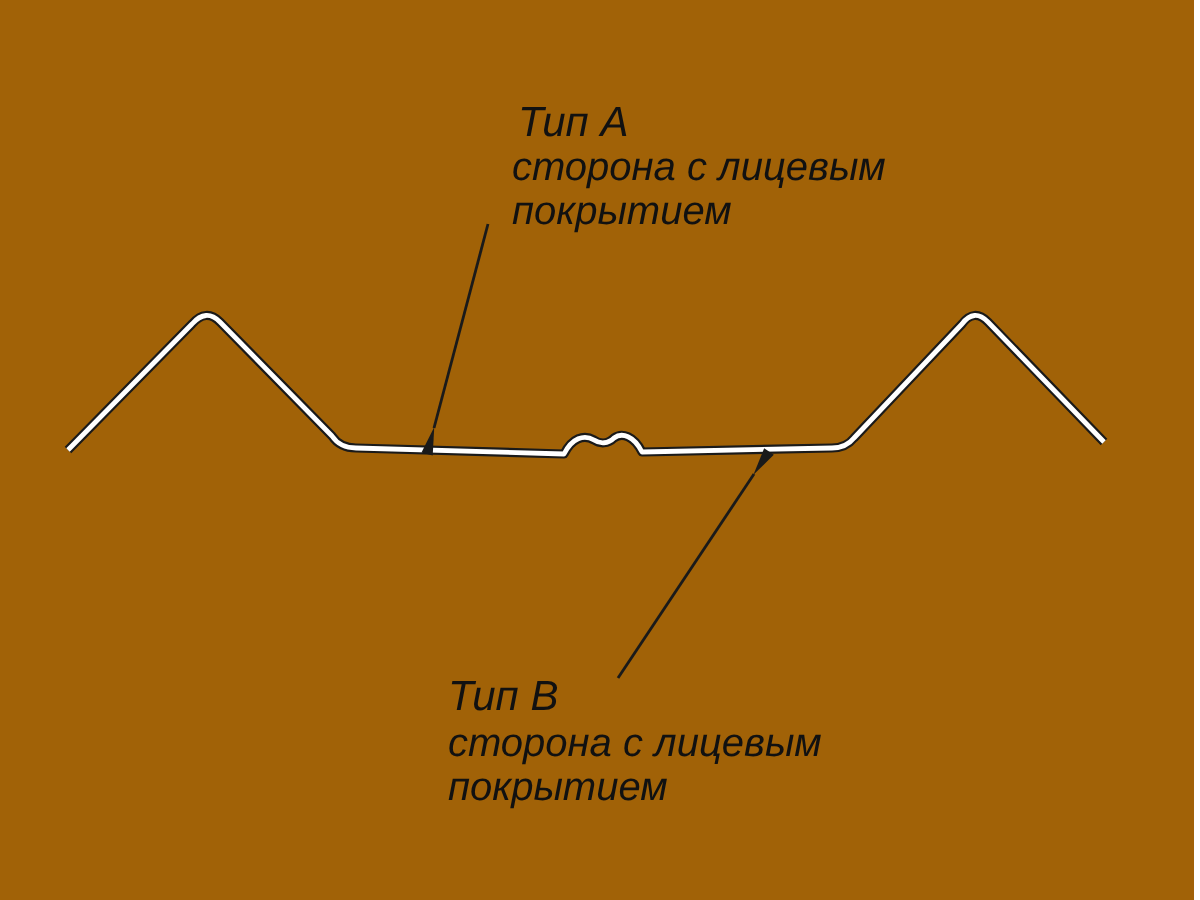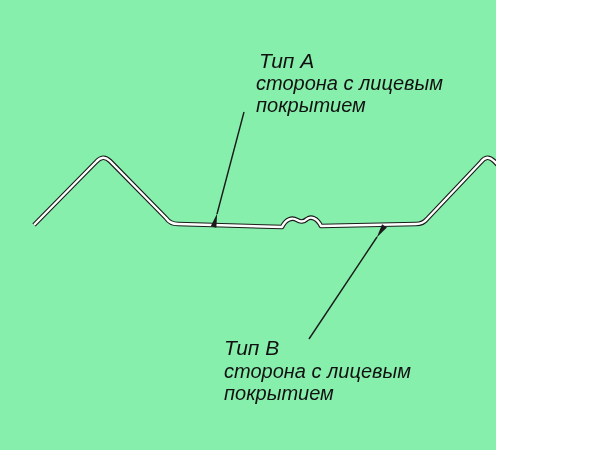--- a/index.html
+++ b/index.html
@@ -2,23 +2,23 @@
 <html><head>
 <meta charset="utf-8">
 <style>
   html, body {
     margin: 0;
     padding: 0;
     background: #ffffff;
   }
   .stage {
     position: relative;
-    width: 496px;
+    width: 597px;
     height: 450px;
-    background: #86efac;
+    background: #a16207;
     overflow: hidden;
     font-family: "Liberation Sans", sans-serif;
   }
   svg {
     display: block;
   }
   .profile-outer {
     fill: none;
     stroke: #1a1a1a;
     stroke-width: 4.6;

